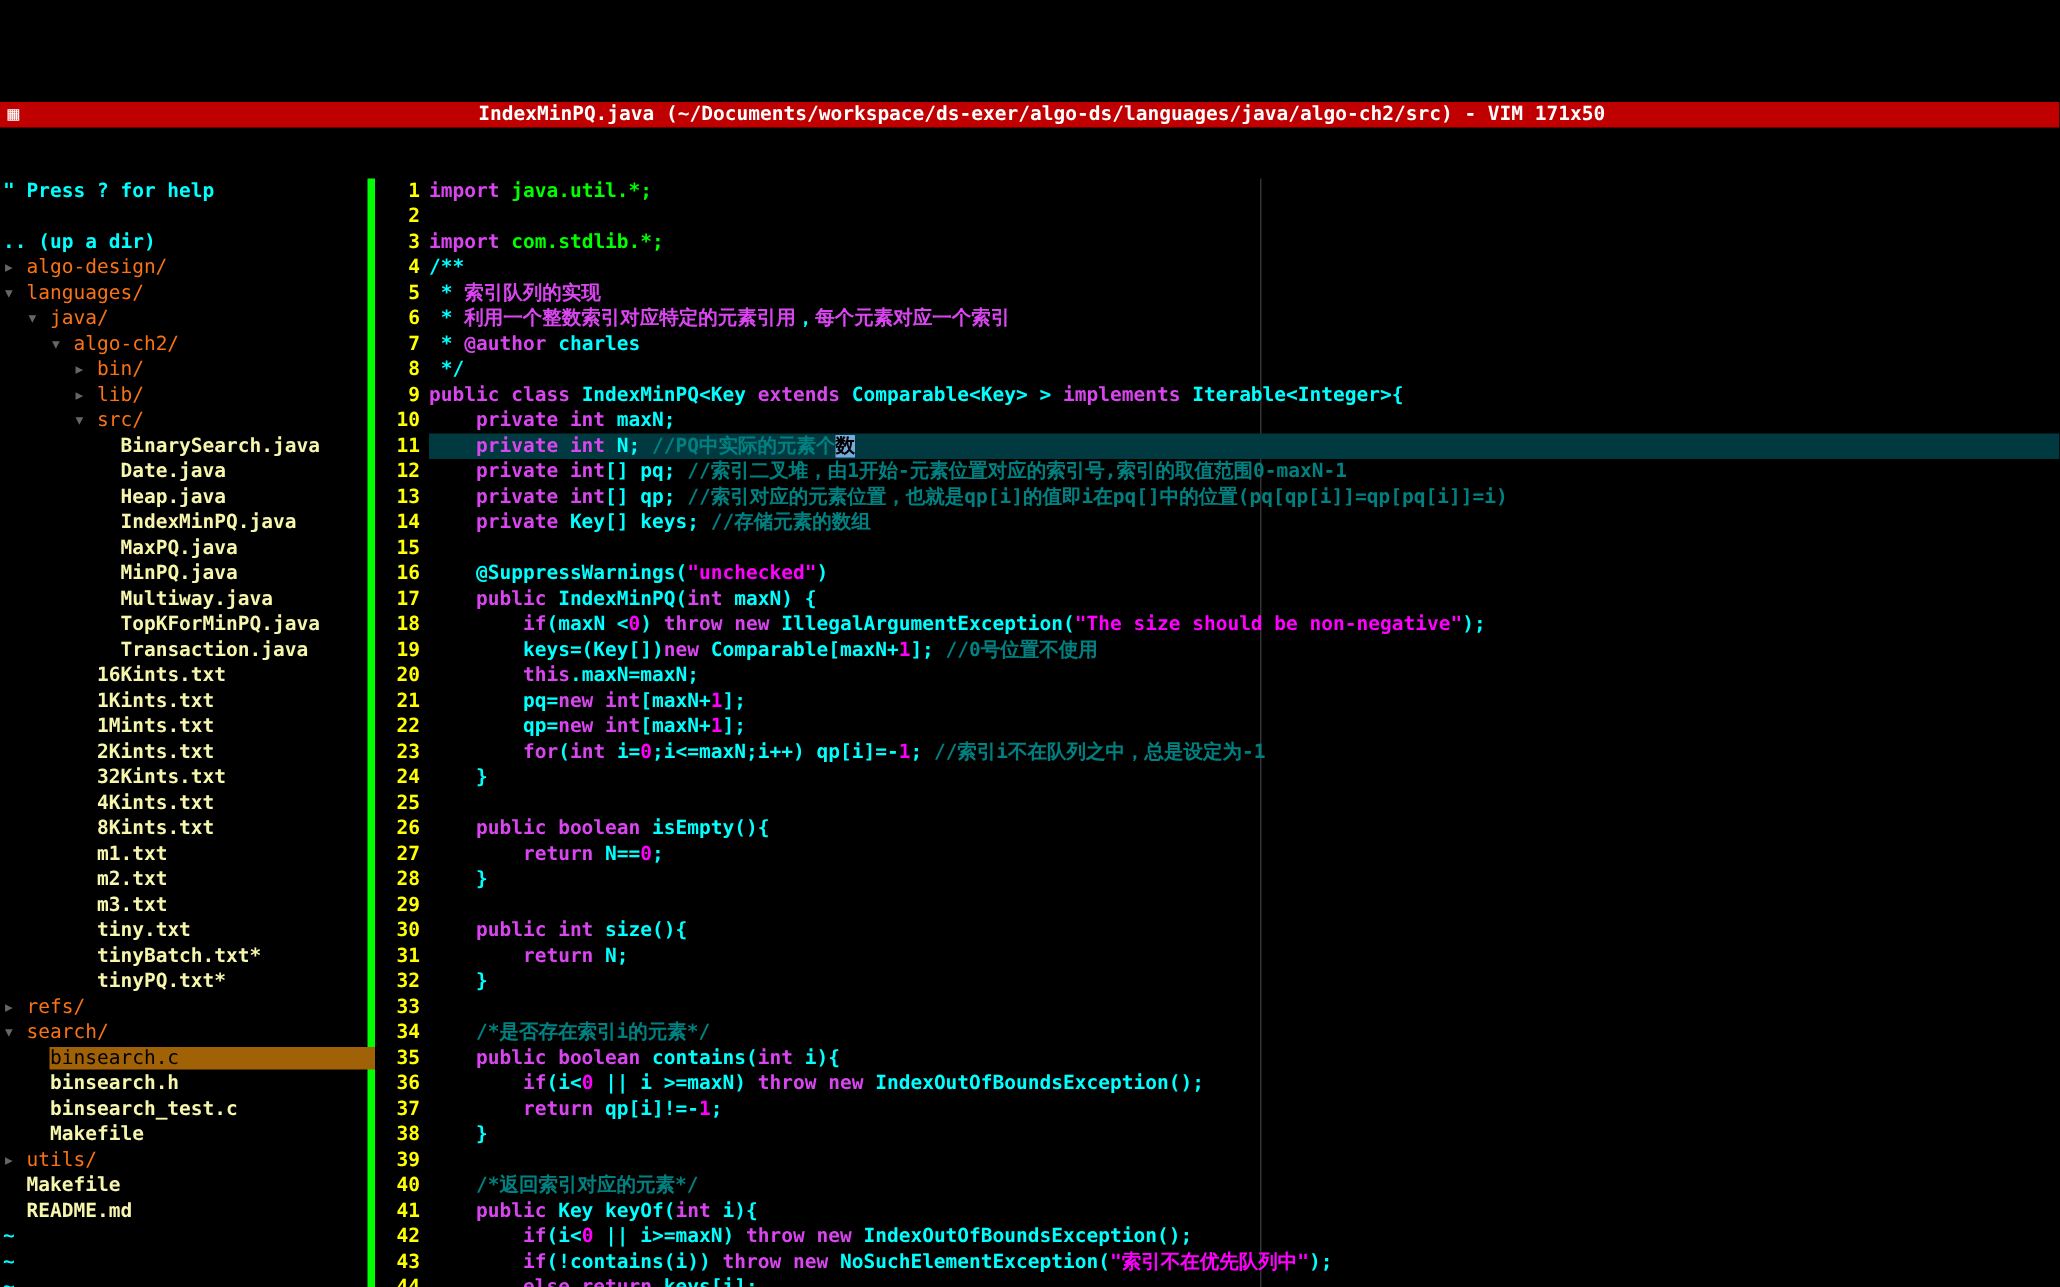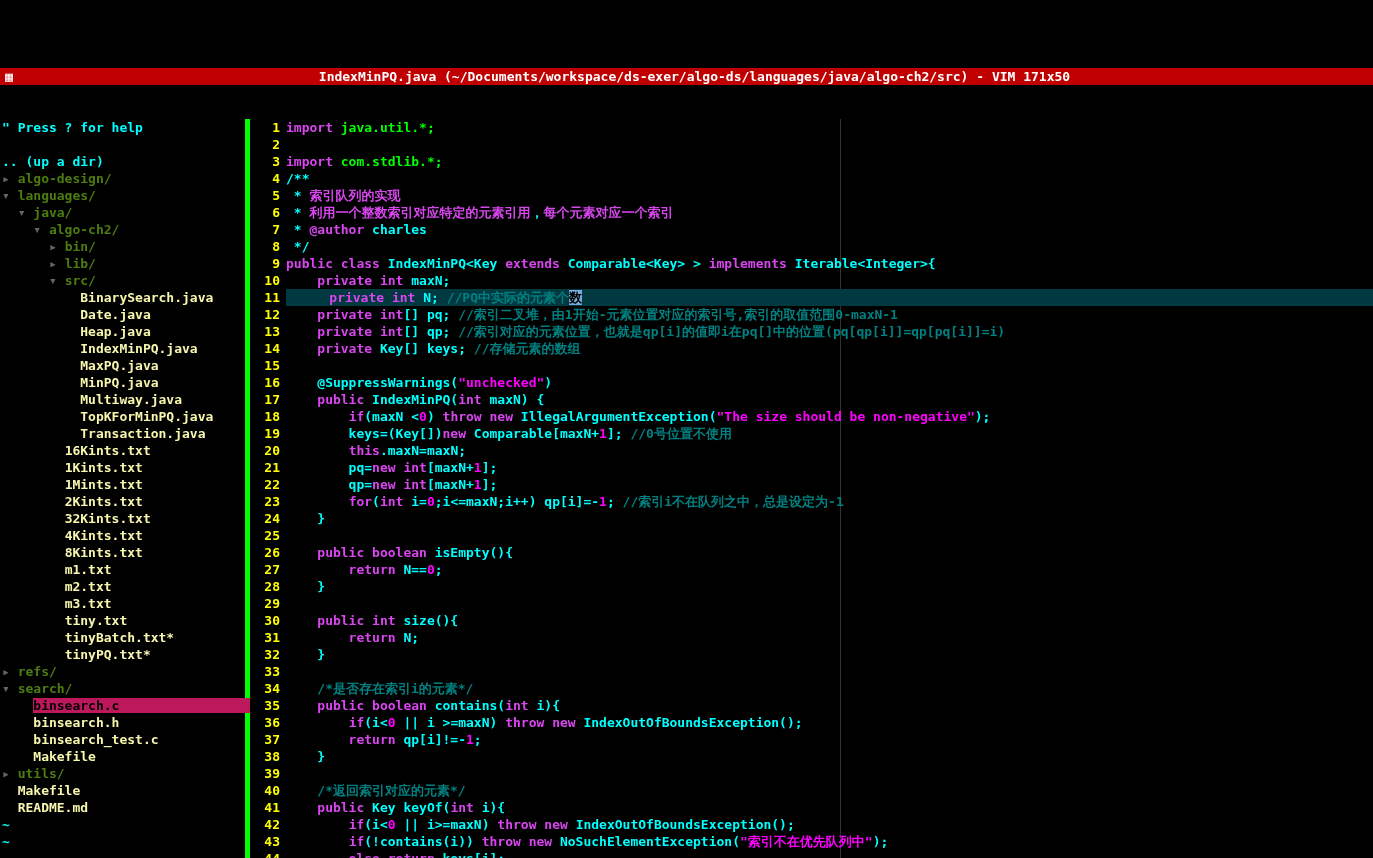--- a/index.html
+++ b/index.html
@@ -27,38 +27,38 @@
 .nerdtree {
   width:250px;
   background:#000;
   color:#f7f6ad;
   position:relative;
   border-right:5px solid #00ff00;
 }
 .nerdtree .line { padding-left:2px; }
 .nt-help { color:#00ffff; font-weight:bold; }
 .nt-path { color:#00ff00; background:#000; font-weight:bold; }
-.nt-dir  { color:#4d7c0f; font-weight:bold; }
+.nt-dir  { color:#f97316; font-weight:normal; }
 .nt-arrow{ color:#666; }
 .nt-file { color:#f7f6ad; font-weight:bold;margin-top:48px; }
-.nt-cur  { color:#000; background:#be185d; font-weight:bold; }
+.nt-cur  { color:#000; background:#a16207; font-weight:normal; }
 .nt-tilde{ color:#00ffff; font-weight:bold; }
 .editor { flex:1; display:flex; background:#000; position:relative; }
 .gutter { width:36px; text-align:right; color:#ffff00; font-weight:bold; padding-right:6px; }
 .gutter .ln { height:17px; }
 .code { flex:1; position:relative; }
 .code .cl { height:17px; color:#fff; font-weight:bold; }
 .orange { color:#d946ef; }
 .green  { color:#00ff00;margin-top:40px; }
 .cyan   { color:#00ffff; }
 .red    { color:#d946ef; }
 .magenta{ color:#ff00ff; }
 .white  { color:#fff; }
 .darkcyan{ color:#008080; }
-.cursor-line { background:#003a40;padding-left:12px; }
+.cursor-line { background:#003a40; }
 .cursor-block { background:#7ad; color:#000; }
 .ruler { position:absolute; left:590px; top:0; width:1px; height:100%; background:#333; }
 </style>
 </head>
 <body>
 
 
 
 <div class="titlebar">
   <span class="icon">▦</span>

